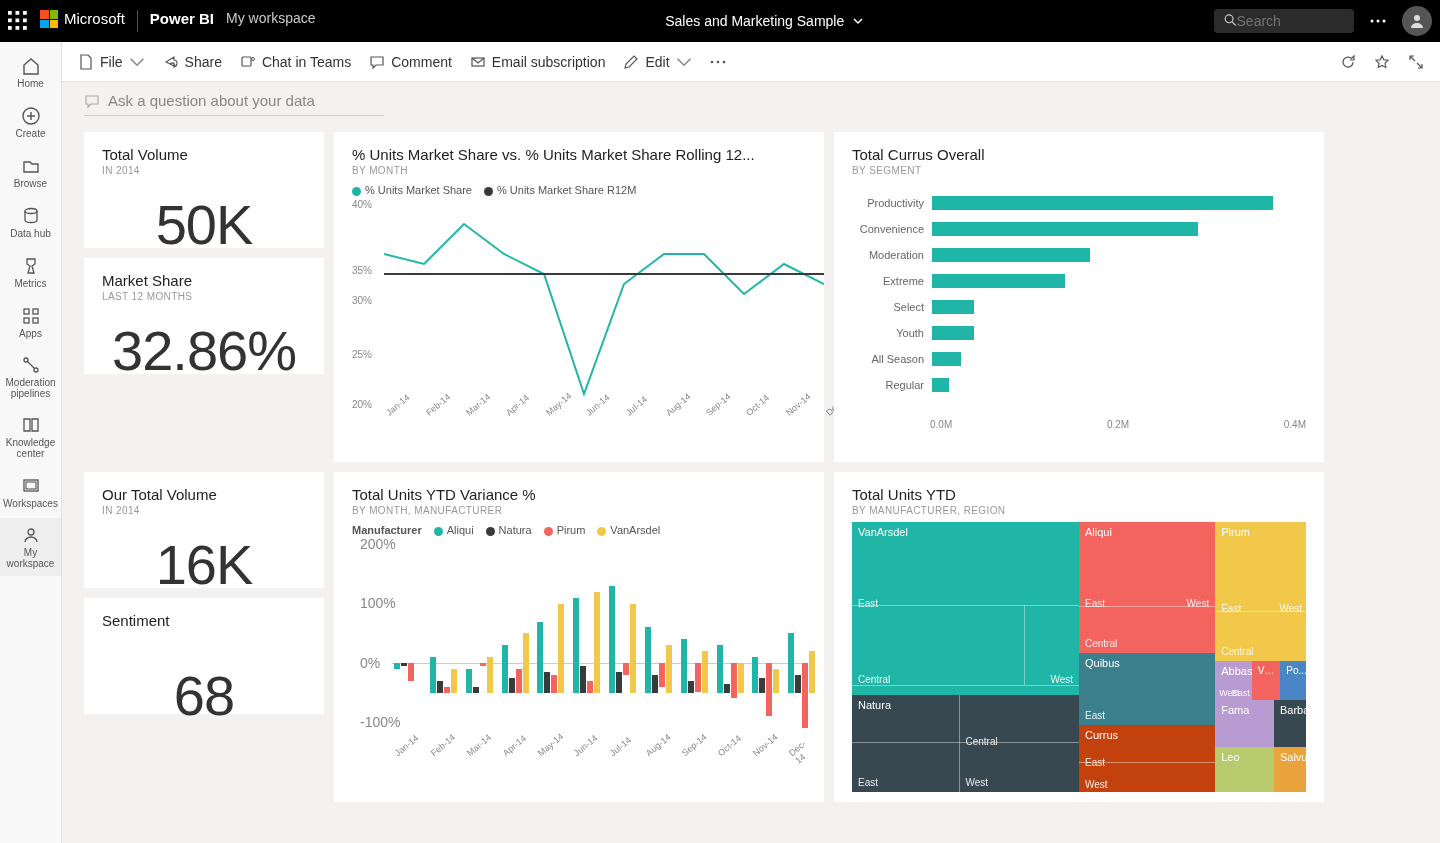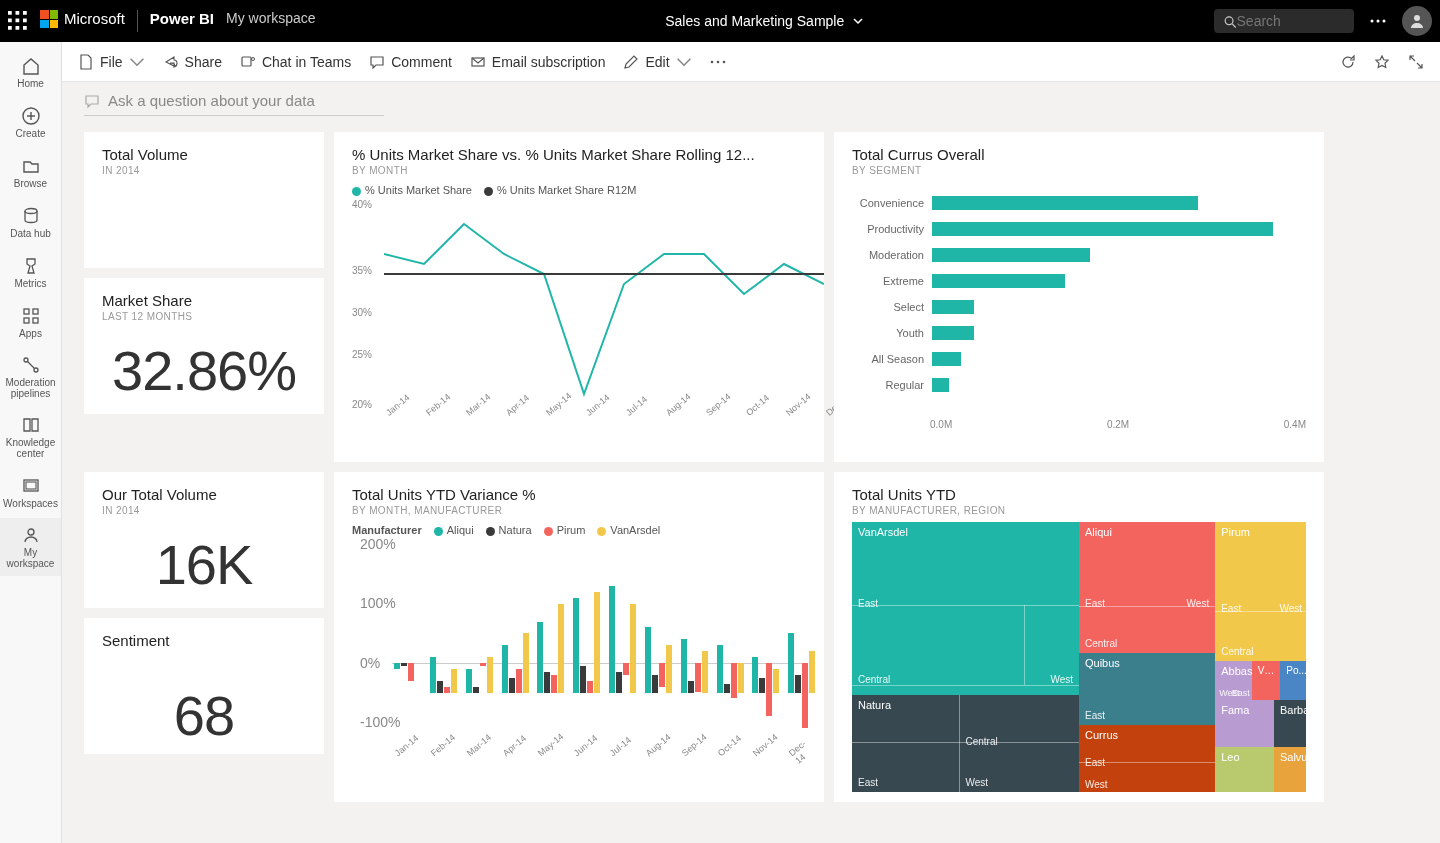--- a/index.html
+++ b/index.html
@@ -10,21 +10,21 @@
 .topbar .waffle { width: 20px; height: 20px; display:flex; align-items:center; justify-content:center; cursor:pointer; }
 .topbar .brand { display: flex; align-items: flex-start; gap: 6px; font-size: 15px; }
 .brand-flag { width: 18px; height: 18px; display:grid; grid-template: 1fr 1fr / 1fr 1fr; gap:1px; }
 .brand-flag span:nth-child(1){background:#f25022;} .brand-flag span:nth-child(2){background:#7fba00;}
 .brand-flag span:nth-child(3){background:#00a4ef;} .brand-flag span:nth-child(4){background:#ffb900;}
 .brand-sep { width:1px; height:22px; background:#555; margin:0 6px;}
 .brand-product { font-weight:600; }
 .brand-ws { color:#ccc; font-size:14px; margin-left:6px;}
 .topbar-center { flex:1; text-align:center; font-size:14px; display:flex; align-items:center; justify-content:center; gap:8px; cursor:pointer;}
 .topbar-right { display:flex; align-items:center; gap:10px;}
-.searchbox { background:#2b2b2b; border-radius:4px; display:flex; align-items:flex-end; padding:4px 10px; width:140px;}
+.searchbox { background:#2b2b2b; border-radius:4px; display:flex; align-items:flex-start; padding:4px 10px; width:140px;}
 .searchbox input { background:transparent; border:0; color:#fff; font-size:14px; outline:none; width:100%;}
 .avatar { width:30px; height:30px; border-radius:50%; background:#555; display:flex; align-items:center; justify-content:center; }
 .icon-btn { width:28px; height:28px; display:flex; align-items:center; justify-content:center; cursor:pointer; color:#fff;}
 
 
 .shell { display:flex; height: calc(100% - 42px); }
 .leftnav { width:62px; background:#f8f8f8; border-right:1px solid #e1e1e1; display:flex; flex-direction:column; align-items:center; padding-top:6px; gap:2px;}
 .leftnav .nav { width:100%; height:48px; display:flex; flex-direction:column; align-items:center; justify-content:center; font-size:10px; color:#555; cursor:pointer;}
 .leftnav .nav.tall { height:58px;}
 .leftnav .nav svg { width:20px; height:20px; margin-bottom:2px;}
@@ -44,21 +44,21 @@
 .board { flex:1; overflow:auto; padding:12px 22px; }
 .row { display:flex; gap:10px; margin-bottom:10px;}
 .card { background:#fff; padding:14px 18px; position:relative;}
 .card-title { font-size:15px; color:#222; }
 .card-sub { font-size:10px; color:#999; letter-spacing:.4px; margin-top:2px;}
 .bignum { font-size:56px; font-weight:300; color:#333; text-align:center; margin-top:16px; letter-spacing:-1px;}
 .col-left { width:240px; display:flex; flex-direction:column; gap:10px;}
 .col-mid { width:490px; display:flex; flex-direction:column; gap:10px;}
 .col-right { width:490px; display:flex; flex-direction:column; gap:10px;}
 .tallcard { height:330px;}
-.halfcard { height:136px;}
+.halfcard { height:116px;}
 
 .legend { font-size:11px; color:#555; margin-top:8px; display:flex; gap:12px; flex-wrap:wrap;}
 .dot { display:inline-block; width:9px; height:9px; border-radius:50%; margin-right:4px; vertical-align:middle;}
 
 .chart-area { position:relative; height:230px; margin-top:8px;}
 .ylab { position:absolute; left:0; font-size:10px; color:#888; transform:translateY(-50%);}
 .xlab { position:absolute; bottom:-4px; font-size:9px; color:#888; transform:rotate(-40deg); transform-origin:left top; white-space:nowrap;}
 svg.plot { position:absolute; left:32px; top:0; right:0; bottom:18px;}
 
 .hbar-row { display:flex; align-items:center; height:26px; gap:8px;}
@@ -294,40 +294,41 @@
       </div>
     </div>
 
     <div class="board">
       <div class="row">
 
         <div class="col-left">
           <div class="card halfcard">
             <div class="card-title">Total Volume</div>
             <div class="card-sub">IN 2014</div>
+            <div class="bignum">50K</div>
           </div>
           <div class="card halfcard">
             <div class="card-title">Market Share</div>
             <div class="card-sub">LAST 12 MONTHS</div>
             <div class="bignum">32.86%</div>
           </div>
         </div>
 
         <div class="col-mid">
           <div class="card tallcard">
             <div class="card-title">% Units Market Share vs. % Units Market Share Rolling 12...</div>
             <div class="card-sub">BY MONTH</div>
             <div class="legend">
               <span><span class="dot" style="background:#1fb6a8"></span><span>% Units Market Share</span></span>
               <span><span class="dot" style="background:#3a3a3a"></span><span>% Units Market Share R12M</span></span>
             </div>
             <div class="chart-area" id="line-chart">
                 <span class="ylab" style="top: 200px;">20%</span>
                 <span class="ylab" style="top: 150px;">25%</span>
-                <span class="ylab" style="top: 108px;">30%</span>
+                <span class="ylab" style="top: 96px;">30%</span>
                 <span class="ylab" style="top: 66px;">35%</span>
                 <span class="ylab" style="top: 0px;">40%</span>
                 <svg class="plot" viewBox="0 0 440 200" preserveAspectRatio="none" style="width: 440px; height: 200px;">
                   <path d="M0 50 L40 60 L80 20 L119.99999999999999 50 L160 70 L200 190 L239.99999999999997 80 L280 50 L320 50 L360 89.99999999999999 L400 60 L440 80" fill="none" stroke="#1fb6a8" stroke-width="2"></path>
                   <path d="M0 70 L40 70 L80 70 L119.99999999999999 70 L160 70 L200 70 L239.99999999999997 70 L280 70 L320 70 L360 70 L400 70 L440 70" fill="none" stroke="#3a3a3a" stroke-width="2"></path>
                 </svg>
                 <span class="xlab" style="left: 32px; top: 206px;">Jan-14</span>
                 <span class="xlab" style="left: 72px; top: 206px;">Feb-14</span>
                 <span class="xlab" style="left: 112px; top: 206px;">Mar-14</span>
                 <span class="xlab" style="left: 152px; top: 206px;">Apr-14</span>
@@ -342,29 +343,29 @@
               </div>
           </div>
         </div>
 
         <div class="col-right">
           <div class="card tallcard">
             <div class="card-title">Total Currus Overall</div>
             <div class="card-sub">BY SEGMENT</div>
             <div id="hbars" style="margin-top:14px">
                 <div class="hbar-row">
+                  <div class="hbar-label">Productivity</div>
+                  <div class="hbar-track">
+                    <div class="hbar-fill" style="width:91.1111111111111%"></div>
+                  </div>
+                </div>
+                <div class="hbar-row">
                   <div class="hbar-label">Convenience</div>
                   <div class="hbar-track">
                     <div class="hbar-fill" style="width:71.11111111111111%"></div>
-                  </div>
-                </div>
-                <div class="hbar-row">
-                  <div class="hbar-label">Productivity</div>
-                  <div class="hbar-track">
-                    <div class="hbar-fill" style="width:91.1111111111111%"></div>
                   </div>
                 </div>
                 <div class="hbar-row">
                   <div class="hbar-label">Moderation</div>
                   <div class="hbar-track">
                     <div class="hbar-fill" style="width:42.22222222222222%"></div>
                   </div>
                 </div>
                 <div class="hbar-row">
                   <div class="hbar-label">Extreme</div>

